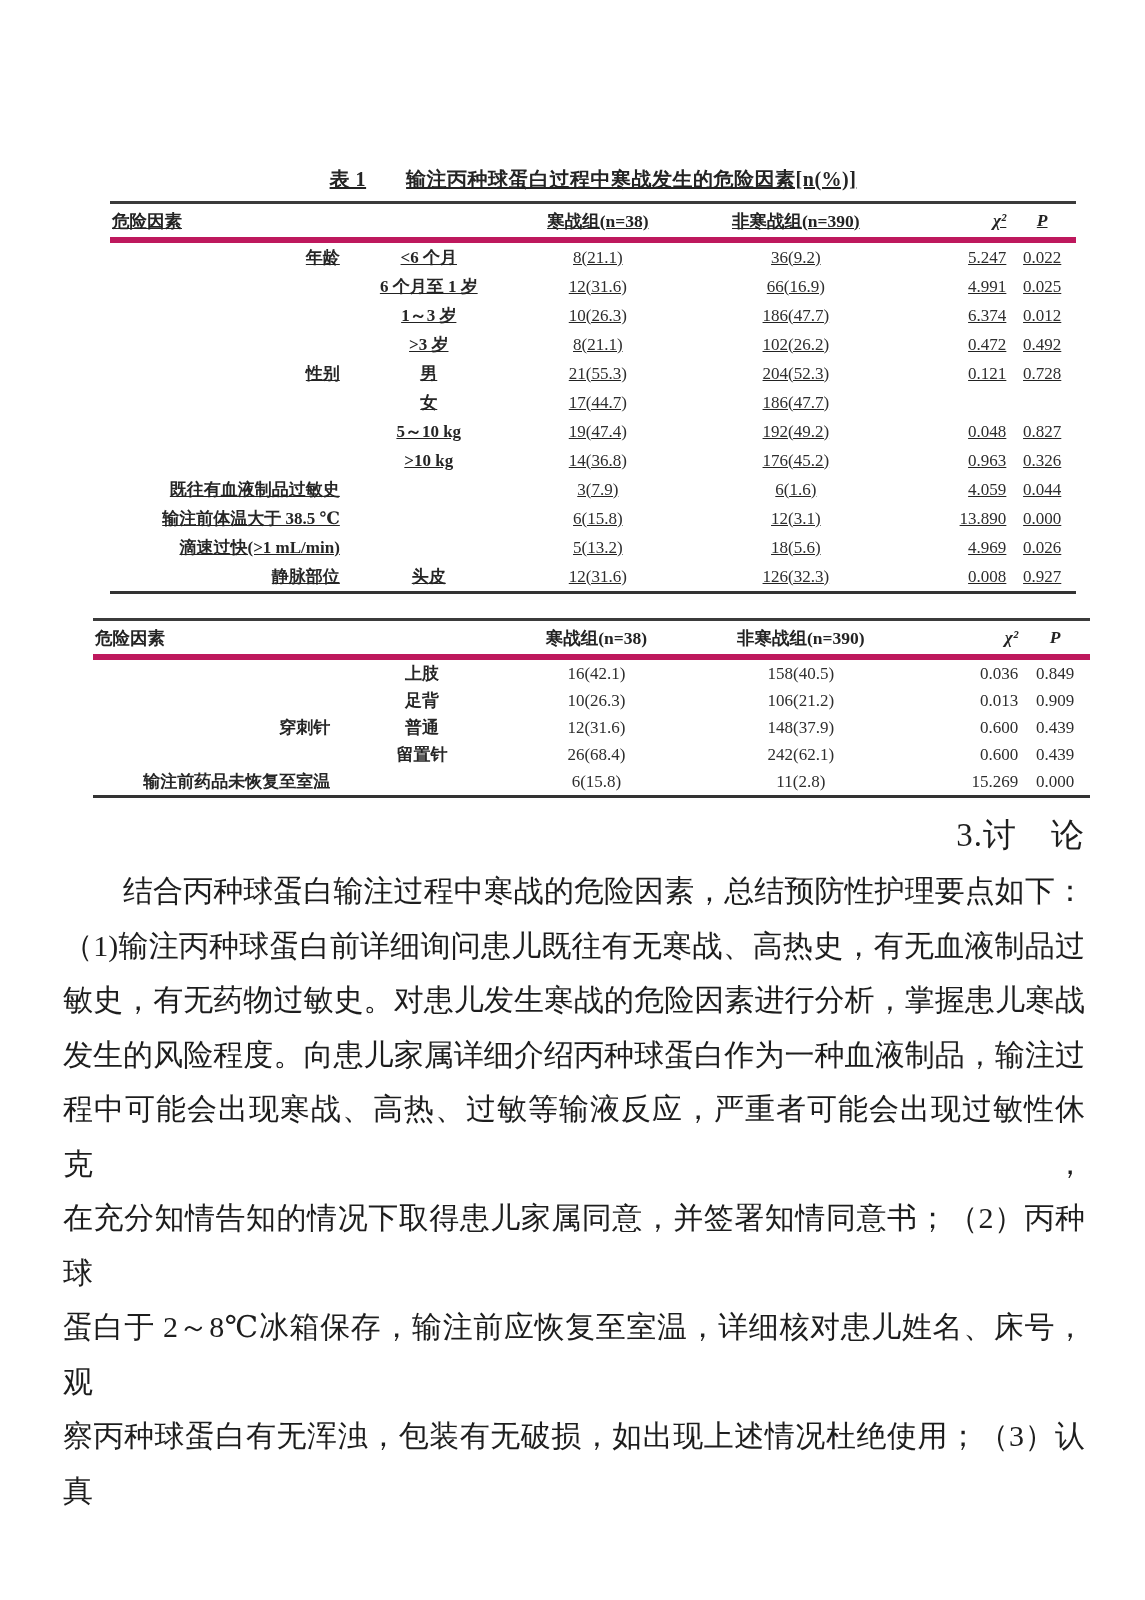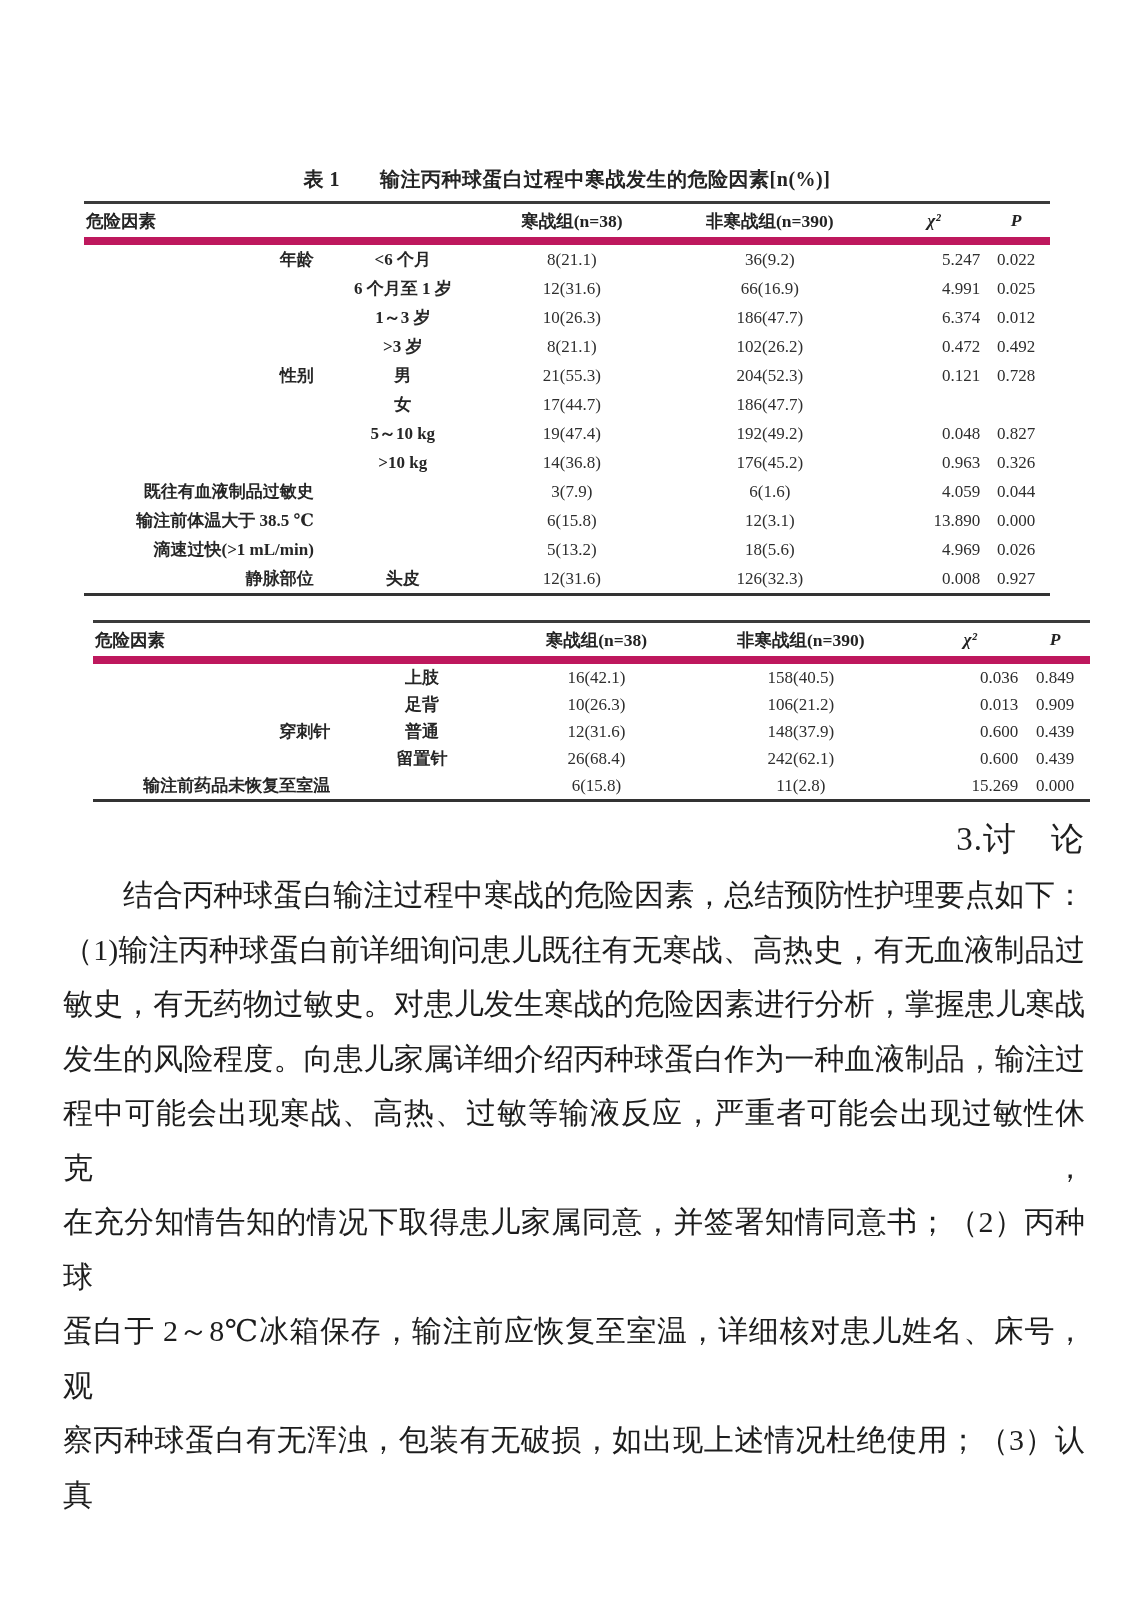--- a/index.html
+++ b/index.html
@@ -5,42 +5,42 @@
   html, body { margin: 0; padding: 0; background: #ffffff; }
   body {
     width: 1145px; height: 1600px;
     font-family: "Liberation Serif", "DejaVu Serif", serif;
     color: #222;
     overflow: hidden;
   }
   .page { position: relative; width: 1145px; height: 1600px; padding-top: 166px; box-sizing: border-box; }
 
   
-  .tblwrap1 { margin-left: 84px;  width: 966px; }
+  .tblwrap1 { margin-left: 110px;  width: 966px; text-decoration: underline; }
   .tblwrap2 { margin-left: 93px;  width: 997px; margin-top: 24px; }
 
   .tbl-caption {
     text-align: center; font-weight: bold; font-size: 20px; line-height: 26px;
     color: #242424; margin-bottom: 9px; letter-spacing: 0.5px;
   }
   .tbl-caption .cap-label { margin-right: 2em; }
 
   table.data-table {
     width: 100%; border-collapse: collapse; table-layout: fixed;
     border-top: 3px solid #3b3b3b; border-bottom: 3px solid #333;
     font-size: 17px; color: #2e2e2e;
   }
   table.data-table thead th {
-    border-bottom: 8px solid #be185d;
+    border-bottom: 6px solid #be185d;
     font-weight: bold; height: 33px; padding: 0 2px;
     font-size: 17.5px; color: #232323;
   }
   th.h-factor { text-align: left; padding-left: 4px; }
   th.h-chill, th.h-nonchill, th.h-p { text-align: center; }
-  th.h-chi2 { text-align: center; padding-right: 26px; font-style: italic; font-family: "Liberation Serif", serif; }
+  th.h-chi2 { text-align: right; padding-right: 26px; font-style: italic; font-family: "Liberation Serif", serif; }
   th.h-p { font-style: italic; }
 
   table.data-table td { height: 29px; padding: 0 2px; vertical-align: middle; }
   .tblwrap2 table.data-table td { height: 27px; }
 
   td.col-factor { text-align: right; padding-left: 4px; font-weight: bold; color: #262626; }
   td.col-sub    { text-align: center; font-weight: bold; color: #262626; }
   td.col-chill, td.col-nonchill { text-align: center; }
   td.col-chi2   { text-align: right; padding-right: 24px; }
   td.col-p      { text-align: center; }

